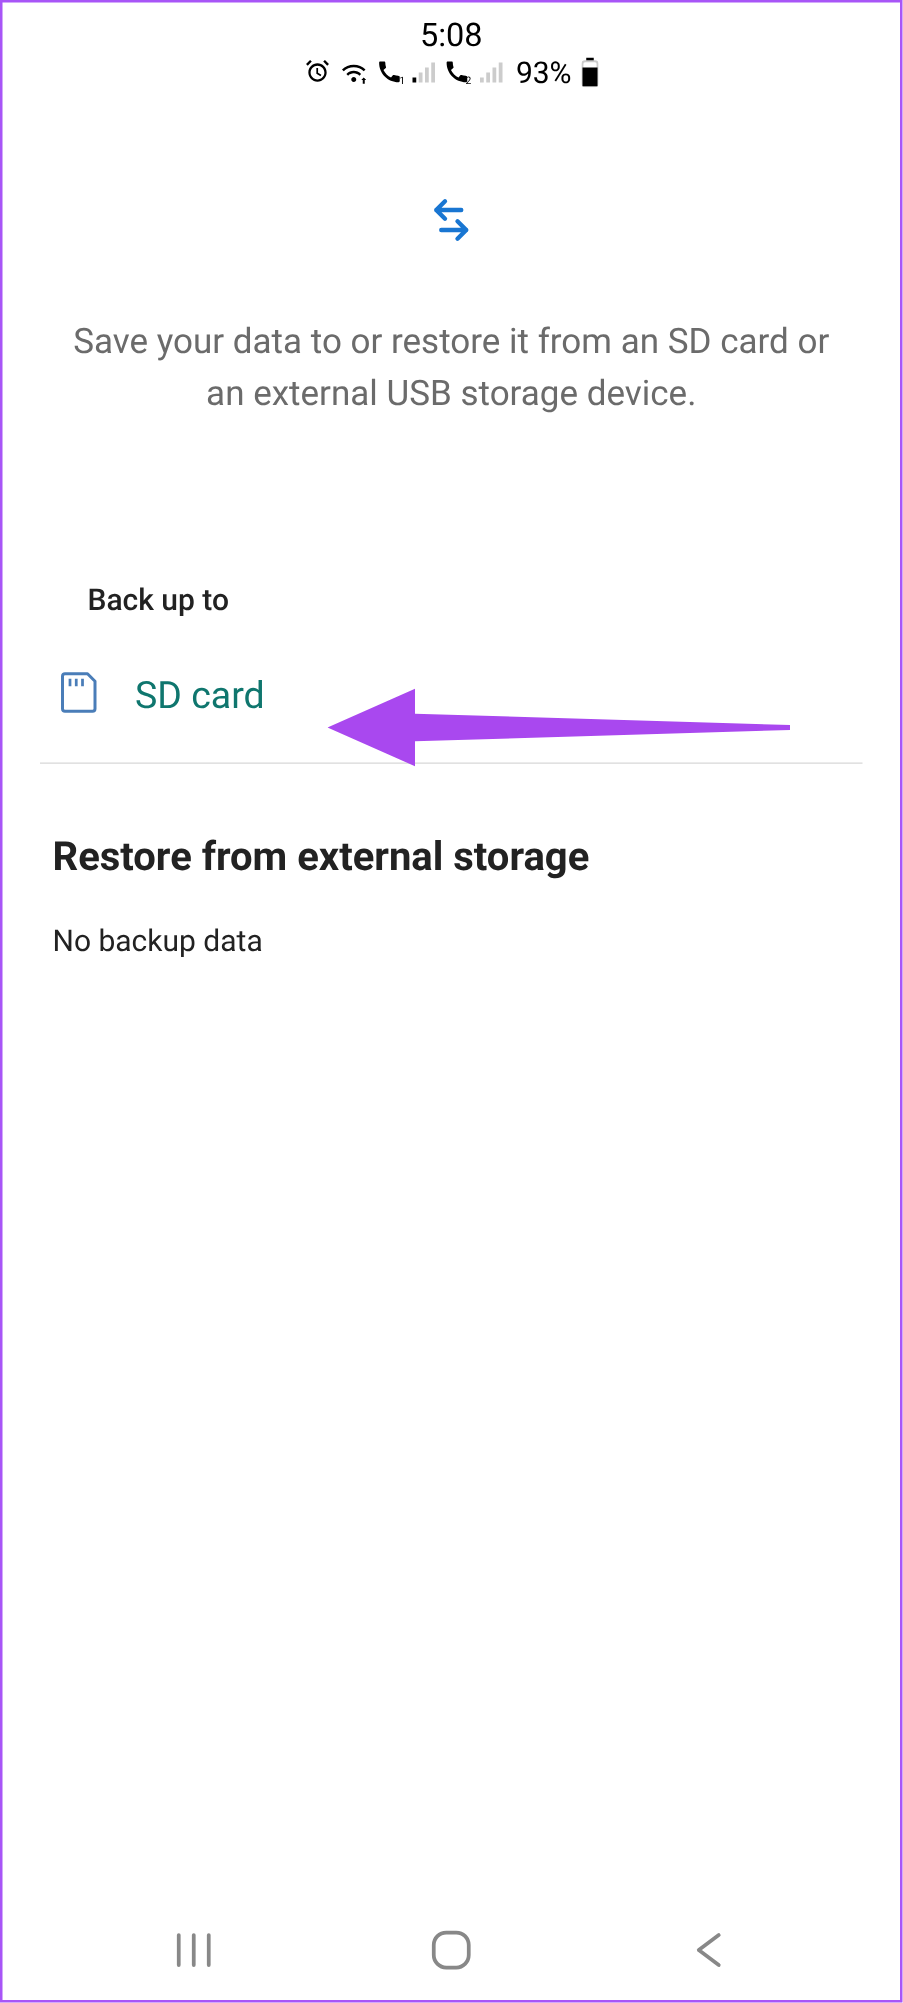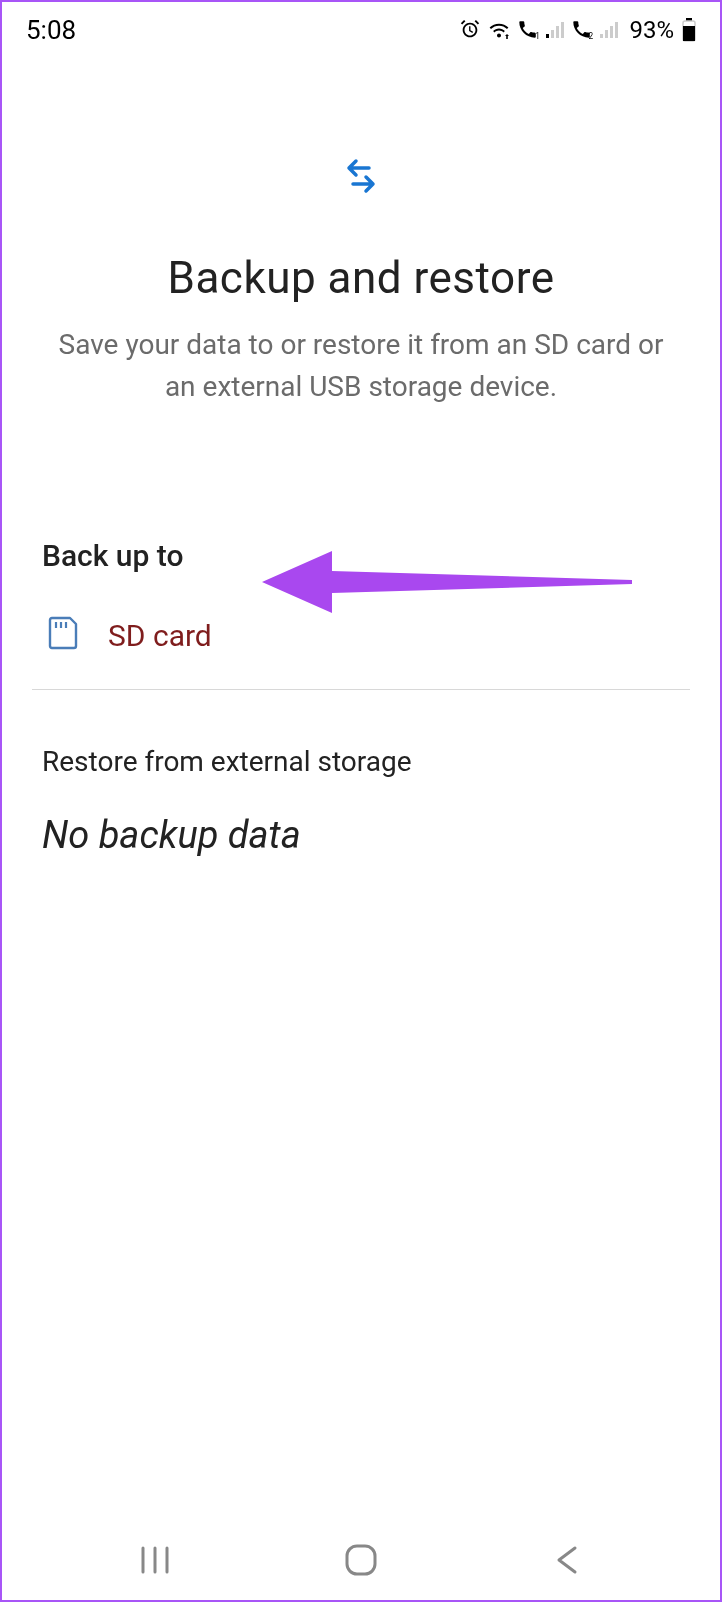--- a/index.html
+++ b/index.html
@@ -15,20 +15,21 @@
       border: 2px solid #a855f7;
       position: relative;
       overflow: hidden;
     }
     .status-bar {
       display: flex;
       justify-content: space-between;
       align-items: center;
       padding: 12px 24px 8px;
       height: 52px;
+      flex-direction: column;
     }
     .status-time {
       font-size: 26px;
       font-weight: 400;
       color: #000;
     }
     .status-icons {
       display: flex;
       align-items: center;
       gap: 6px;
@@ -60,56 +61,56 @@
     .page-subtitle {
       font-size: 28px;
       color: #6b6b6b;
       line-height: 1.5;
       padding: 0 10px;
     }
     .section {
       padding: 0 40px;
     }
     .section-title {
-      font-size: 30px;
+      font-size: 24px;
       font-weight: 500;
       color: #222;
       margin-top: 90px;
       margin-bottom: 35px;
+      margin-left: 28px;
     }
     .list-item {
       display: flex;
       align-items: center;
       gap: 30px;
       padding: 8px 0 35px;
       position: relative;
     }
     .sd-icon {
       margin-left: 6px;
     }
     .list-item-label {
       font-size: 30px;
-      color: #7f1d1d;
+      color: #0f766e;
     }
     .divider {
       height: 1px;
       background: #d8d8d8;
       margin: 0 30px;
     }
     .restore-title {
-      font-size: 28px;
-      font-weight: 400;
+      font-size: 32px;
+      font-weight: 700;
       color: #222;
       margin-top: 55px;
       margin-bottom: 35px;
     }
     .no-backup {
-      font-size: 38px;
-      color: #222;
-      font-style: italic;
+      font-size: 24px;
+      color: #222;
     }
     .arrow-annotation {
       position: absolute;
       top: 545px;
       left: 260px;
       width: 370px;
       height: 70px;
       pointer-events: none;
       z-index: 10;
     }
@@ -181,21 +182,20 @@
   </div>
 </div>
 
 <div class="header-section">
   <div class="transfer-icon">
     <svg width="44" height="44" viewBox="0 0 44 44" fill="none">
       <path d="M30 14 L10 14 M10 14 L17 7 M10 14 L17 21" stroke="#1976d2" stroke-width="3.5" stroke-linecap="round" stroke-linejoin="round"></path>
       <path d="M14 30 L34 30 M34 30 L27 23 M34 30 L27 37" stroke="#1976d2" stroke-width="3.5" stroke-linecap="round" stroke-linejoin="round"></path>
     </svg>
   </div>
-  <h1 class="page-title">Backup and restore</h1>
   <p class="page-subtitle">Save your data to or restore it from an SD card or an external USB storage device.</p>
 </div>
 
 <div class="section">
   <div class="section-title">Back up to</div>
   <div class="list-item">
     <span class="sd-icon">
       <svg width="30" height="34" viewBox="0 0 30 34" fill="none">
         <path d="M4 2 L22 2 L28 8 L28 30 Q28 32 26 32 L4 32 Q2 32 2 30 L2 4 Q2 2 4 2 Z" stroke="#4a7db8" stroke-width="2.4" fill="none" stroke-linejoin="round"></path>
         <line x1="8" y1="6" x2="8" y2="12" stroke="#4a7db8" stroke-width="2.2"></line>

